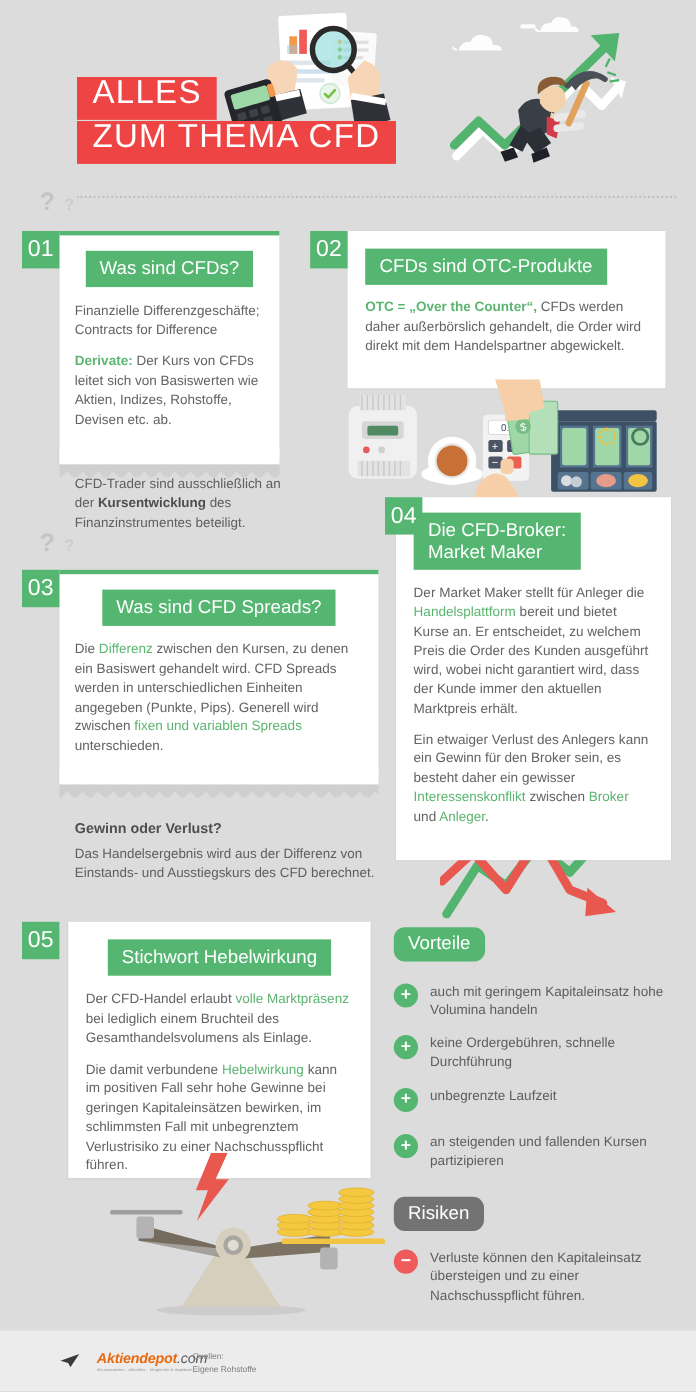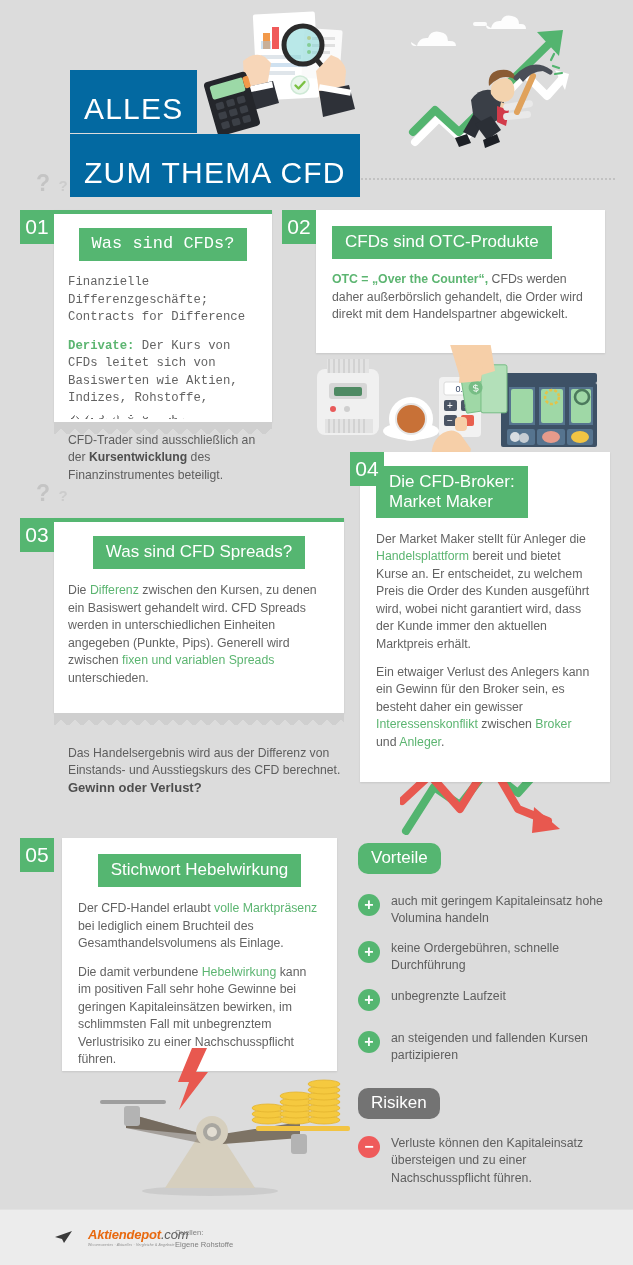--- a/index.html
+++ b/index.html
@@ -28,27 +28,27 @@
     left: 0; top: 0;
     width: 633px; height: 165px;
     background: #dcdcdc;
   }
   .hero-title-wrap {
     position: absolute;
     left: 70px; top: 70px;
     z-index: 5;
   }
   .hero-line {
-    background: #0369a1;
+    background: #ef4444;
     color: #ffffff;
     font-weight: 300;
     font-size: 30px;
     letter-spacing: 1.2px;
     line-height: 1;
-    padding: 24px 14px 9px 14px;
+    padding: 0 14px 9px 14px;
     display: inline-block;
     white-space: nowrap;
   }
   .hero-line.l1 { margin-bottom: 1px; }
 
   
   .dotted {
     position: absolute;
     left: 70px; top: 178px;
     width: 545px;
@@ -283,21 +283,21 @@
 
   <div class="dotted"></div>
 
   <div class="qmarks abs" style="left:36px; top:170px;">
     <span class="q1">?</span>
     <span class="q2" style="margin-left:4px;">?</span>
   </div>
 
   <div class="numbadge" style="left:20px; top:210px;">01</div>
 
-  <div class="card" style="left:54px; top:210px; width:218px; height:212px;font-family:Liberation Mono, monospace;">
+  <div class="card" style="left:54px; top:210px; width:200px; height:212px;">
     <div class="topbar"></div>
     <div style="padding:14px 14px 0 14px;">
       <div class="head-row">
         <span class="card-head">Was sind CFDs?</span>
       </div>
       <div class="body-txt" style="margin-top:13px;">
         <p>Finanzielle Differenzgeschäfte; Contracts for Difference</p>
         <p><span class="gtxt" style="font-weight:bold;">Derivate:</span><span> Der Kurs von CFDs leitet sich von Basiswerten wie Aktien, Indizes, Rohstoffe, Devisen etc. ab.</span></p>
       </div>
     </div>
@@ -442,22 +442,22 @@
         <p>
           <span>Die </span><span class="gtxt">Differenz</span><span> zwischen den Kursen, zu denen ein Basiswert gehandelt wird. CFD Spreads werden in unterschiedlichen Einheiten angegeben (Punkte, Pips). Generell wird zwischen </span><span class="gtxt">fixen und variablen Spreads</span><span> unterschieden.</span>
         </p>
       </div>
     </div>
     <div class="zig-shadow" style="bottom:-12px;"></div>
     <div class="zig" style="bottom:0;"></div>
   </div>
 
   <div class="abs" style="left:68px; top:745px; width:280px; z-index:6;">
+    <div style="color:#4e4e4e; font-size:13px; font-weight:bold; margin-bottom:8px;">Gewinn oder Verlust?</div>
     <div style="color:#5e5e5e; font-size:12.2px; line-height:1.42;">Das Handelsergebnis wird aus der Differenz von Einstands- und Ausstiegskurs des CFD berechnet.</div>
-    <div style="color:#4e4e4e; font-size:13px; font-weight:bold; margin-bottom:8px;">Gewinn oder Verlust?</div>
   </div>
 
   <div class="numbadge" style="left:20px; top:838px; z-index:7;">05</div>
 
   <div class="card" style="left:62px; top:838px; width:275px; height:233px; z-index:6;">
     <div style="padding:16px 16px 0 16px;">
       <div class="head-row">
         <span class="card-head">Stichwort Hebelwirkung</span>
       </div>
       <div class="body-txt" style="margin-top:13px;">

